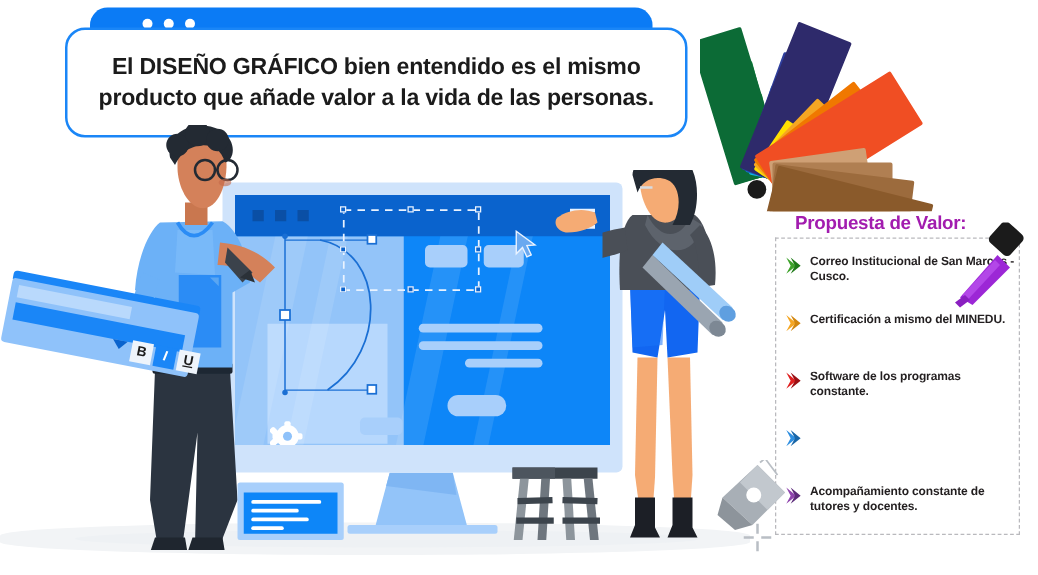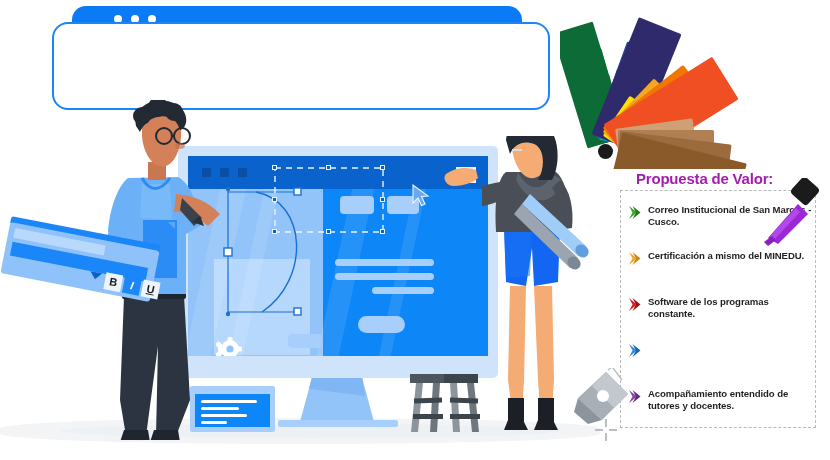--- a/index.html
+++ b/index.html
@@ -164,21 +164,22 @@
   <div class="quote-wrap">
     <div class="quote-titlebar">
       <div class="dots">
         <i></i>
         <i></i>
         <i></i>
       </div>
     </div>
     <div class="quote-box">
       <div class="quote-text">
-        <br>
+        <span>El DISEÑO GRÁFICO bien entendido es el mismo</span><br>
+        <span>producto que añade valor a la vida de las personas.</span>
       </div>
     </div>
   </div>
 
   <div class="fan">
     <svg width="270" height="165" viewBox="0 0 270 165">
       <g id="fan-g">
           <rect x="-13" y="-50" width="26" height="42" rx="1.5" fill="#7ab51d" transform="translate(50,146) rotate(-6)"></rect>
           <rect x="-15" y="-74" width="30" height="66" rx="1.5" fill="#17a832" transform="translate(50,146) rotate(-12)"></rect>
           <rect x="-18" y="-100" width="36" height="92" rx="1.5" fill="#0f8a3c" transform="translate(50,146) rotate(-15)"></rect>
@@ -432,21 +433,21 @@
           <svg class="arrow" width="13" height="15" viewBox="0 0 13 15">
             <path d="M1 1 L9 7.5 L1 14 L4.5 7.5 Z" fill="#2f8fe0"></path>
             <path d="M4.5 1 L12.5 7.5 L4.5 14 L8 7.5 Z" fill="#1866a8"></path>
           </svg>
         </div>
         <div class="vitem" style="top: 220px;">
           <svg class="arrow" width="13" height="15" viewBox="0 0 13 15">
             <path d="M1 1 L9 7.5 L1 14 L4.5 7.5 Z" fill="#8e44ad"></path>
             <path d="M4.5 1 L12.5 7.5 L4.5 14 L8 7.5 Z" fill="#5b2a79"></path>
           </svg>
-          <div class="vtxt">Acompañamiento entendido de tutores y docentes.</div>
+          <div class="vtxt">Acompañamiento constante de tutores y docentes.</div>
         </div>
       </div>
   </div>
 
   <svg class="dropper" viewBox="0 0 66 72">
     <rect x="34" y="2" width="22" height="22" rx="4" fill="#1b1b1b" transform="rotate(42 45 13)"></rect>
     <path d="M8 60 L38 26 L48 36 L18 66 Z" fill="#9c27d6"></path>
     <path d="M10 58 L36 30 L40 34 L14 62 Z" fill="#b347e8"></path>
     <path d="M4 64 L12 58 L16 62 L8 68 Z" fill="#8a1fc0"></path>
   </svg>

